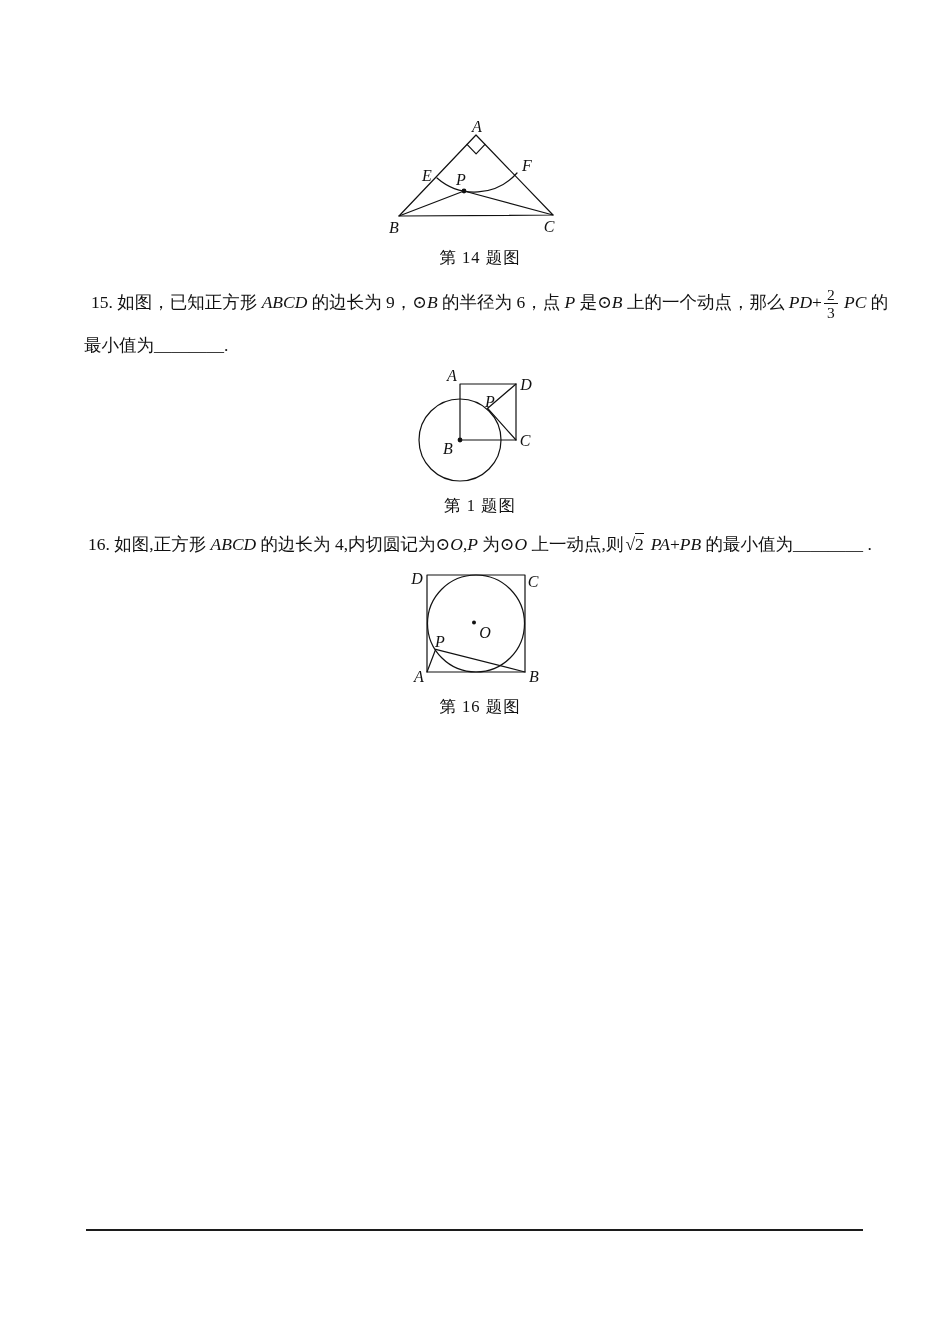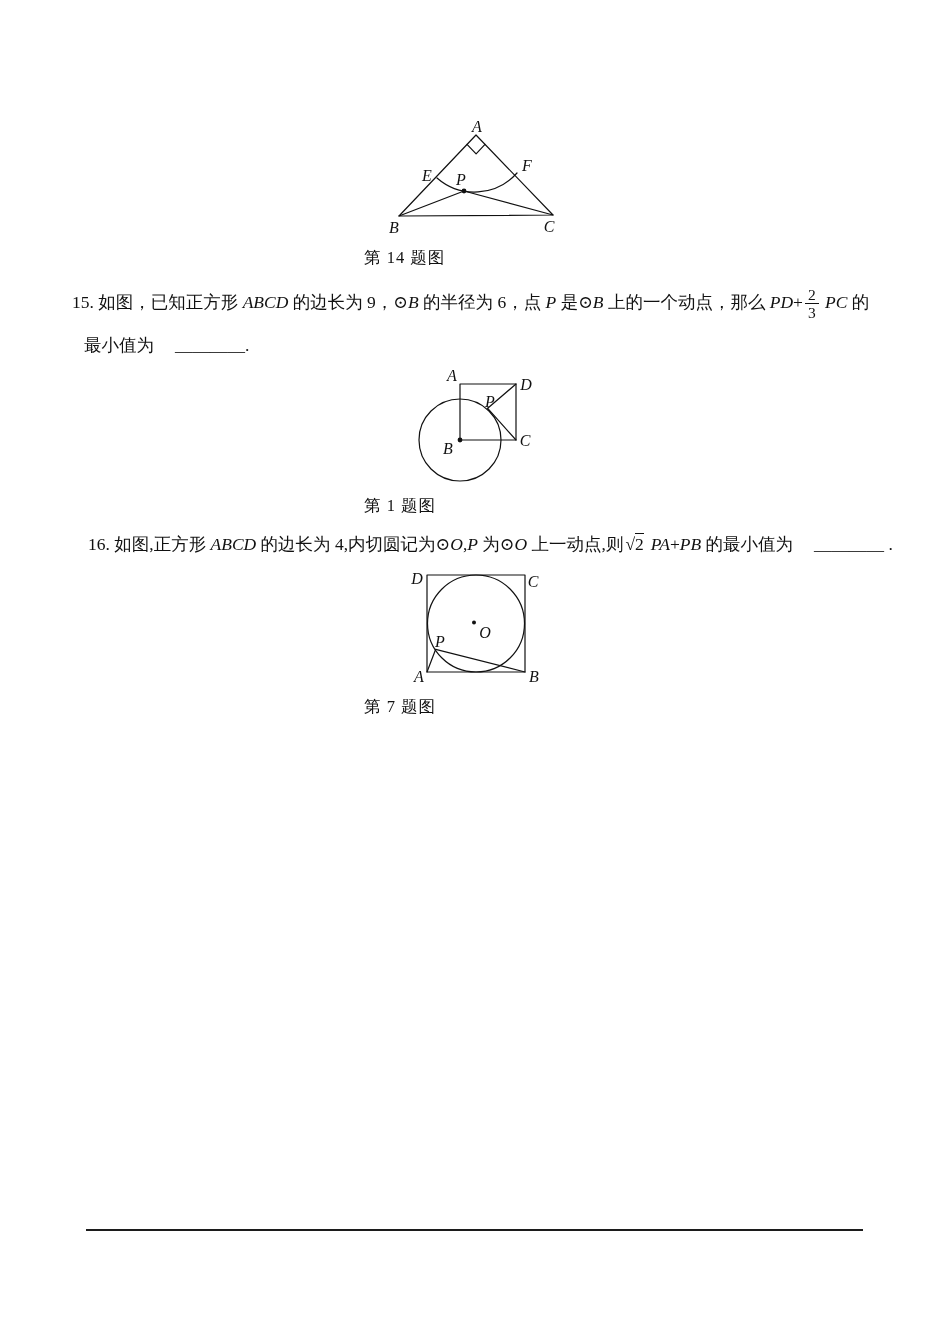--- a/index.html
+++ b/index.html
@@ -11,34 +11,34 @@
   svg { position:absolute; overflow:visible; }
   svg path, svg line, svg rect, svg circle.outline {
     fill:none; stroke:#111111; stroke-width:1.2; stroke-linecap:round; stroke-linejoin:round;
   }
   svg circle.dot { fill:#111111; stroke:none; }
   svg text {
     font-family:"Liberation Serif","DejaVu Serif",serif;
     font-style:italic; font-size:16px; fill:#111111; text-anchor:middle;
   }
   .cap {
-    position:absolute; left:364px; width:200px; text-align:left;
+    position:absolute; left:380px; width:200px; text-align:center;
     font-size:16.5px; letter-spacing:1px;
   }
   .prob { position:absolute; font-size:17.5px; white-space:nowrap; }
   .it { font-style:italic; }
   .frac {
     display:inline-flex; flex-direction:column; text-align:center;
     vertical-align:middle; font-size:15.5px; line-height:1.12; margin:0 2px;
   }
   .frac .num { border-bottom:1.2px solid #111; padding:0 3px; }
   .frac .den { padding:0 3px; }
   .sqrt { margin-left:2px; margin-right:7px; }
   .sqrt .radicand { border-top:1.2px solid #111; }
-  .blank { letter-spacing:0;margin-left:21px; }
+  .blank { letter-spacing:0; }
   .rule { position:absolute; background:#1c1c1c; }
 </style>
 </head>
 <body>
 
 <div class="page">
 
   <svg style="left:380px; top:110px;" width="205" height="135" viewBox="380 110 205 135" xmlns="http://www.w3.org/2000/svg">
     <path d="M 476 135 L 399 216 L 553 215 Z"></path>
     <path d="M 467 144.4 L 476.1 153.8 L 485 144.4"></path>
@@ -48,21 +48,21 @@
     <circle class="dot" cx="464" cy="191" r="2.4"></circle>
     <text x="477" y="132">A</text>
     <text x="394" y="233">B</text>
     <text x="549" y="232">C</text>
     <text x="427" y="181">E</text>
     <text x="527" y="171">F</text>
     <text x="461" y="185">P</text>
   </svg>
   <div class="cap" style="top:247px;">第 14 题图</div>
 
-  <div class="prob" style="left:72px; top:282px; line-height:40px;">
+  <div class="prob" style="left:91px; top:282px; line-height:40px;">
     <span>15.</span><span> 如图，已知正方形 </span><span class="it">ABCD</span><span> 的边长为 9，⊙</span><span class="it">B</span><span> 的半径为 6，点 </span><span class="it">P</span><span> 是⊙</span><span class="it">B</span><span> 上的一个动点，那么 </span><span class="it">PD</span><span>+</span><span class="frac">
         <span class="num">2</span>
         <span class="den">3</span>
       </span> <span class="it">PC</span><span> 的</span>
   </div>
   <div class="prob" style="left:84px; top:333px; line-height:24px;">
     <span>最小值为</span><span class="blank">________</span><span>.</span>
   </div>
 
   <svg style="left:400px; top:360px;" width="140" height="125" viewBox="400 360 140 125" xmlns="http://www.w3.org/2000/svg">
@@ -89,17 +89,17 @@
     <path d="M 435.7 649.3 L 427 672"></path>
     <path d="M 435.7 649.3 L 525 672"></path>
     <circle class="dot" cx="474" cy="622.5" r="2"></circle>
     <text x="417" y="584">D</text>
     <text x="533" y="587">C</text>
     <text x="419" y="682">A</text>
     <text x="534" y="682">B</text>
     <text x="485" y="638">O</text>
     <text x="440" y="647">P</text>
   </svg>
-  <div class="cap" style="top:696px;">第 7 题图</div>
+  <div class="cap" style="top:696px;">第 16 题图</div>
 
   <div class="rule" style="left:86px; top:1229px; width:777px; height:2px;"></div>
 
 </div>
 
 </body></html>

